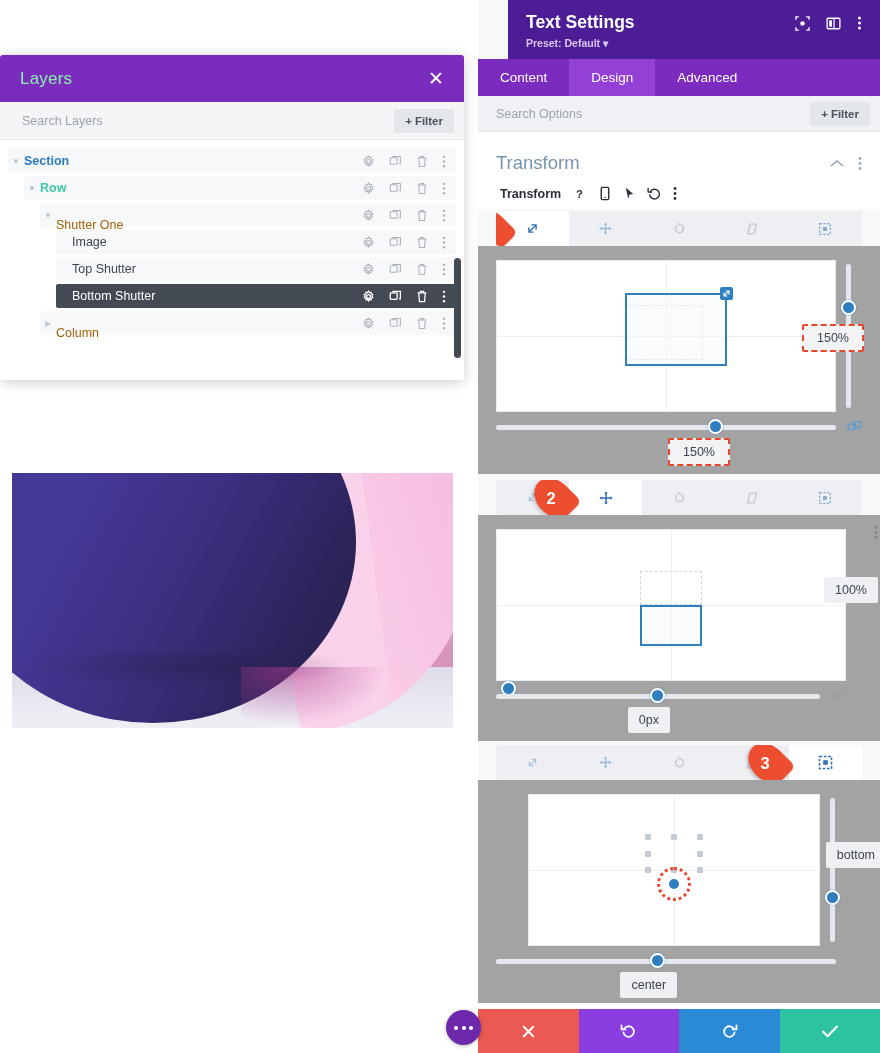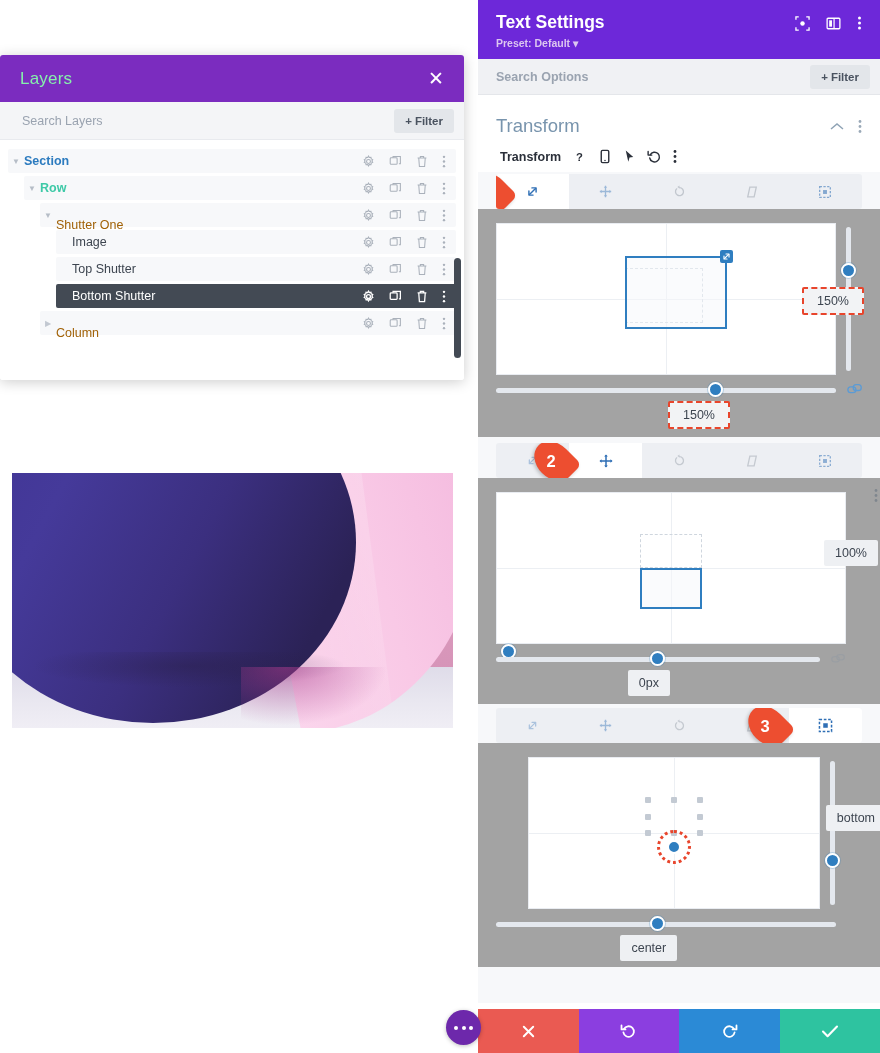--- a/index.html
+++ b/index.html
@@ -105,39 +105,39 @@
   #art-shadow {
     position:absolute; left:5%; bottom:16%; width:70%; height:14%;
     background:radial-gradient(ellipse at 50% 40%, rgba(40,30,70,.42), rgba(40,30,70,0) 72%);
   }
 
   
   #settings {
     position:absolute; left:478px; top:0; width:402px; height:1053px;
     background:#f7f8fa; overflow:hidden;
   }
-  #set-header { background:#6d28d9; padding:12px 18px 10px 18px; }
+  #set-header { background:#4c1d95; padding:12px 18px 10px 18px;margin-left:30px; }
   #set-header-top { display:flex; align-items:flex-start; justify-content:space-between; }
   #set-title { color:#fff; font-size:17.5px; font-weight:bold; }
   #set-preset { color:#dcc6f0; font-size:10.5px; font-weight:bold; margin-top:4px; }
   #set-head-icons { display:flex; align-items:center; gap:16px; padding-top:3px; }
   .hicon { cursor:pointer; display:block; }
   #set-tabs { display:flex; background:#7b2cbf; }
   .set-tab {
     flex:0 0 auto; padding:11px 22px; color:#fff; font-size:13.5px;
     cursor:pointer; text-align:center;
   }
   .set-tab.active { background:#9240d6; }
   #set-searchbar {
     height:36px; background:#f0f1f4; border-bottom:1px solid #e4e6ea;
     display:flex; align-items:center; justify-content:space-between; padding:0 10px 0 18px;
   }
   #set-search-input {
     border:none; background:transparent; outline:none;
-    font-family:"Liberation Sans",sans-serif; font-size:12.5px; color:#a16207; width:250px;font-weight:bold;
+    font-family:"Liberation Sans",sans-serif; font-size:12.5px; color:#a16207; width:250px;
   }
   #set-search-input::placeholder { color:#9aa3b0; }
 
   #transform-head {
     display:flex; align-items:center; justify-content:space-between;
     padding: 20px 18px 6px 18px; background:#fff;
   }
   #transform-head-title { color:#7894ad; font-size:18.5px; }
   #transform-head-icons { display:flex; align-items:center; gap:14px; }
 
@@ -501,20 +501,25 @@
           </svg>
           <svg class="hicon" width="5" height="16" viewBox="0 0 5 16">
             <circle cx="2.5" cy="3" r="1.5" fill="#fff"></circle>
             <circle cx="2.5" cy="8" r="1.5" fill="#fff"></circle>
             <circle cx="2.5" cy="13" r="1.5" fill="#fff"></circle>
           </svg>
         </div>
       </div>
     </div>
 
+    <div id="set-tabs">
+      <div class="set-tab">Content</div>
+      <div class="set-tab active">Design</div>
+      <div class="set-tab">Advanced</div>
+    </div>
 
     <div id="set-searchbar">
       <input id="set-search-input" type="text" placeholder="Search Options" style="">
       <button class="filter-btn">
         <span class="plus">+</span><span>Filter</span>
       </button>
     </div>
 
     <div id="transform-head">
       <span id="transform-head-title">Transform</span>

